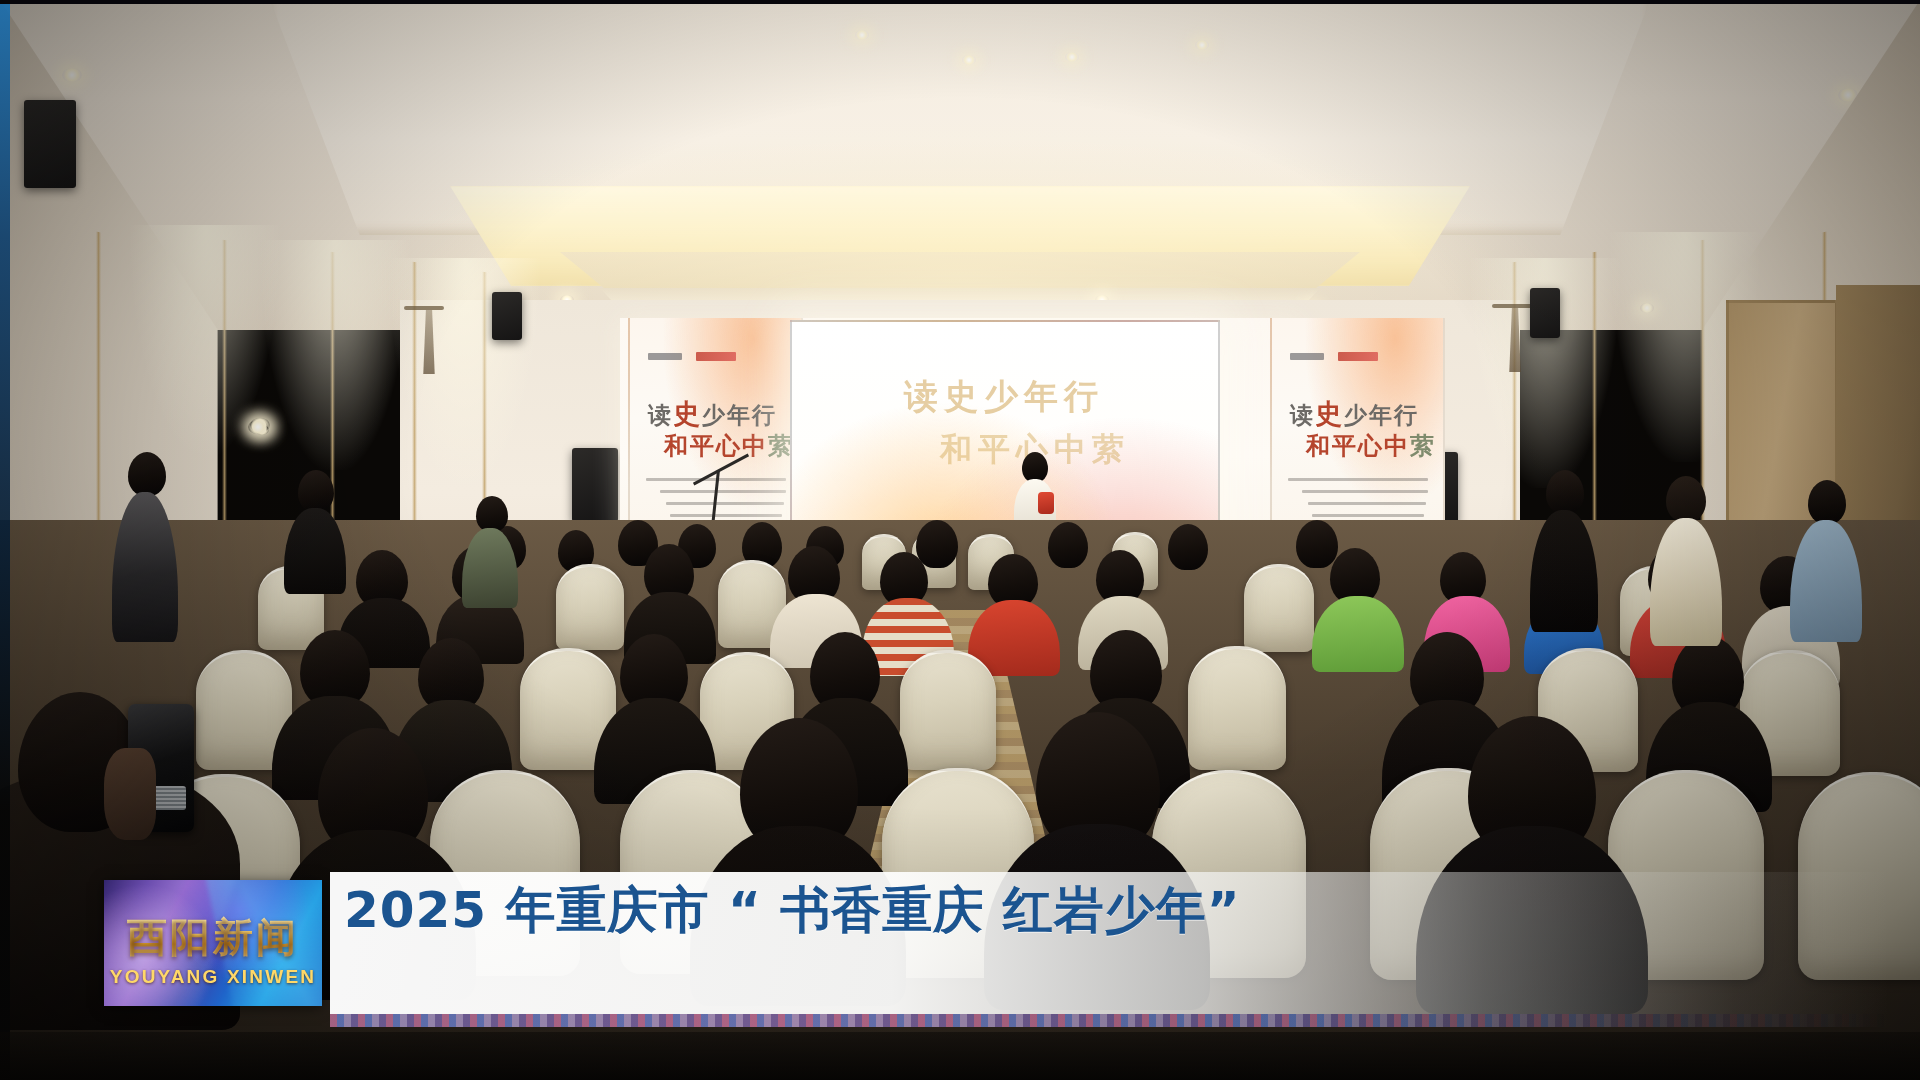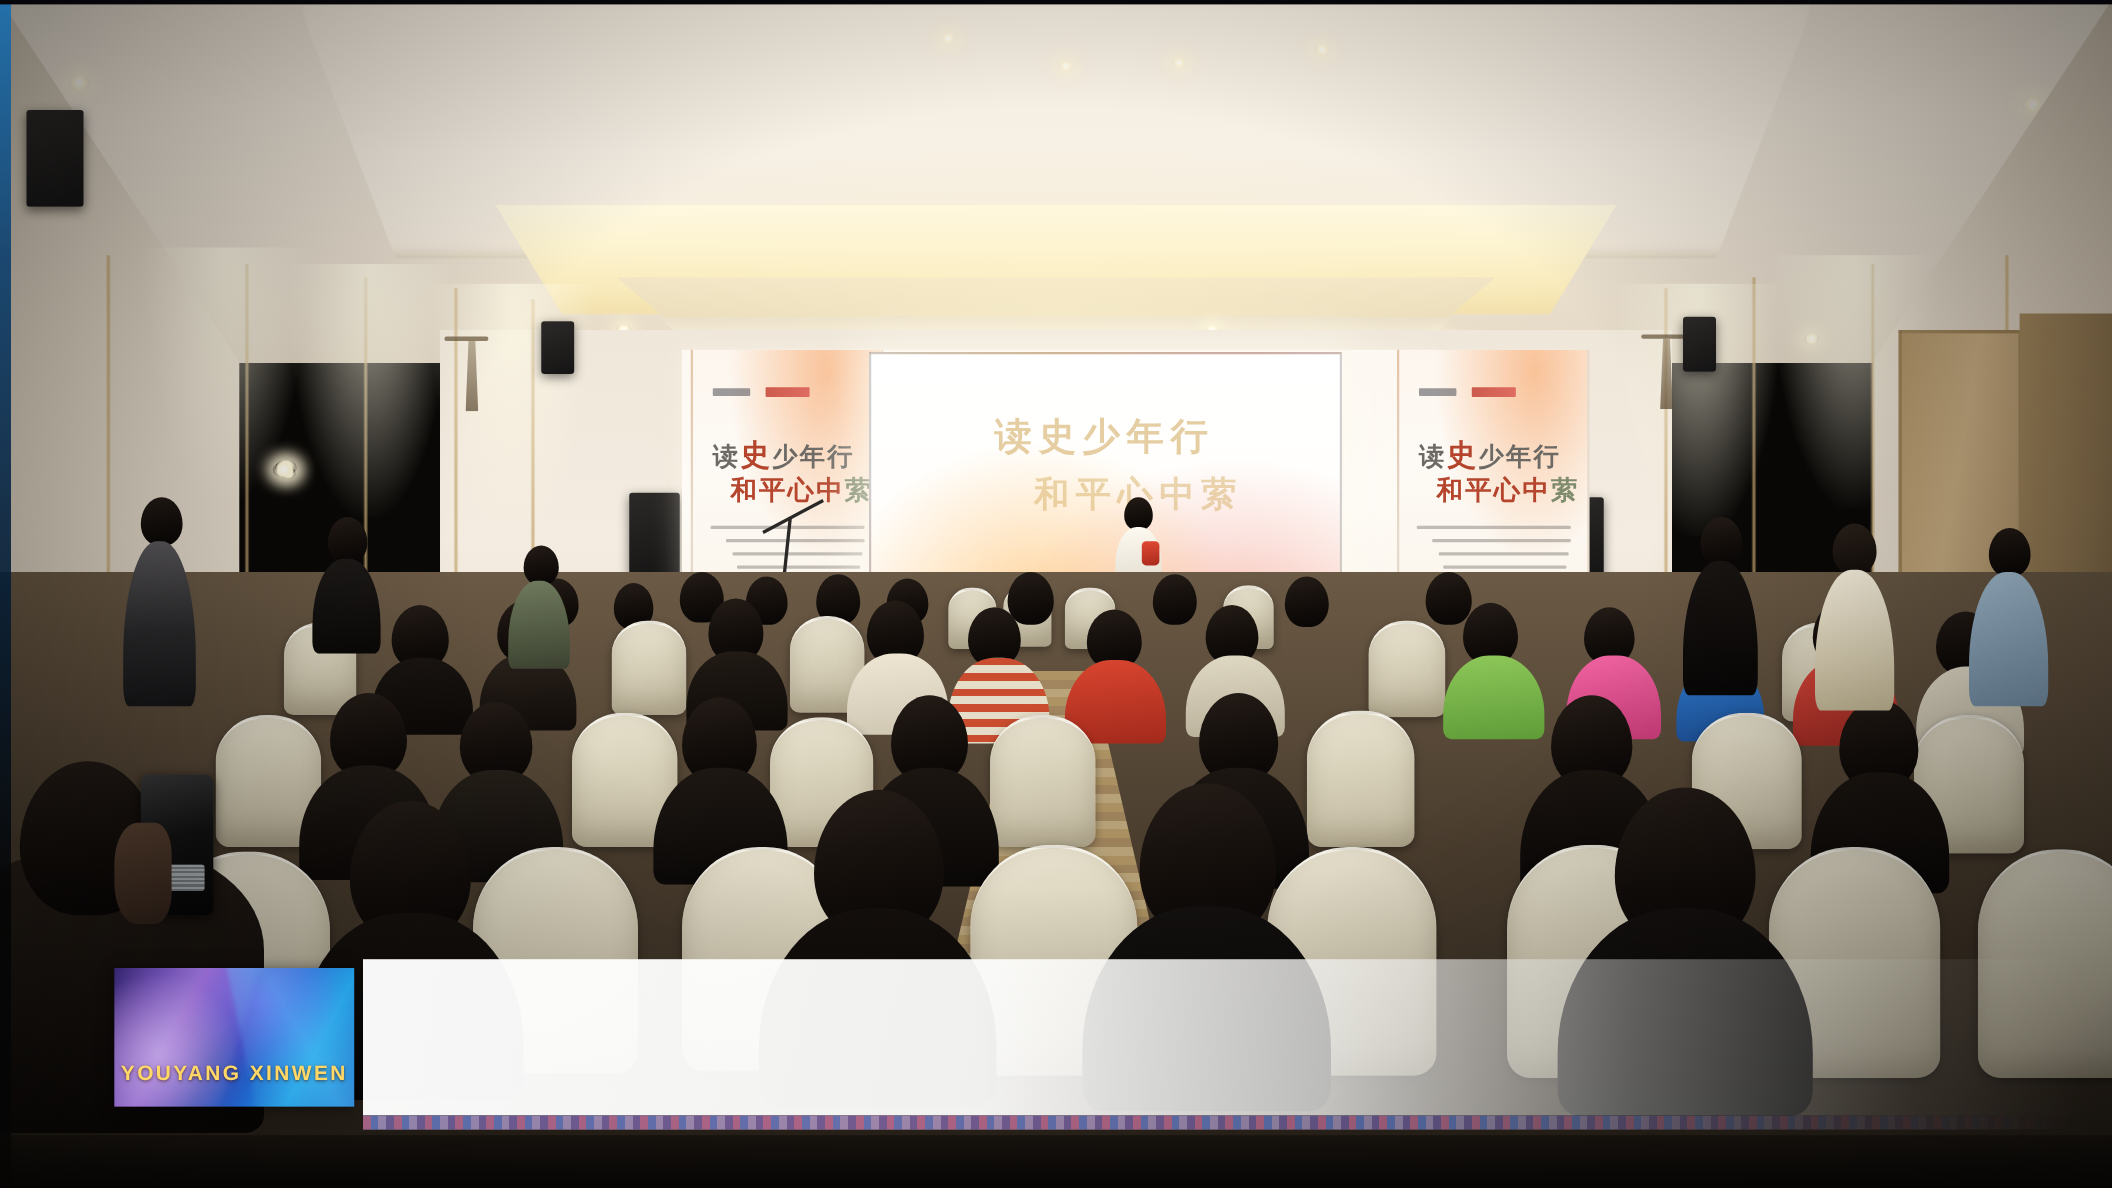--- a/index.html
+++ b/index.html
@@ -530,24 +530,26 @@
     </div>
 
     <div class="vignette"></div>
     <div class="leftEdge"></div>
     <div class="topBlack"></div>
   </div>
 
   <div class="lower">
 
     <div class="logoBox">
+      <div class="logoCn">酉阳新闻</div>
       <div class="logoEn">YOUYANG XINWEN</div>
     </div>
 
     <div class="titleBar">
       <div class="titleTxt">
+        <span class="ln">2025 年重庆市 “ 书香重庆 红岩少年”</span>
       </div>
     </div>
     <div class="titleStrip"></div>
     <div class="bottomBlack"></div>
   </div>
 
 </div>
 
 </body></html>

